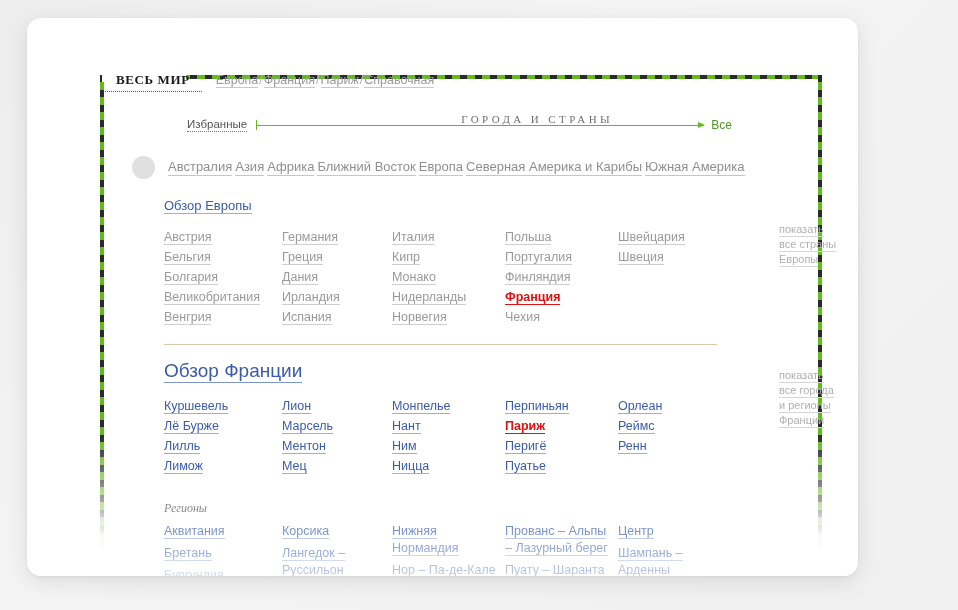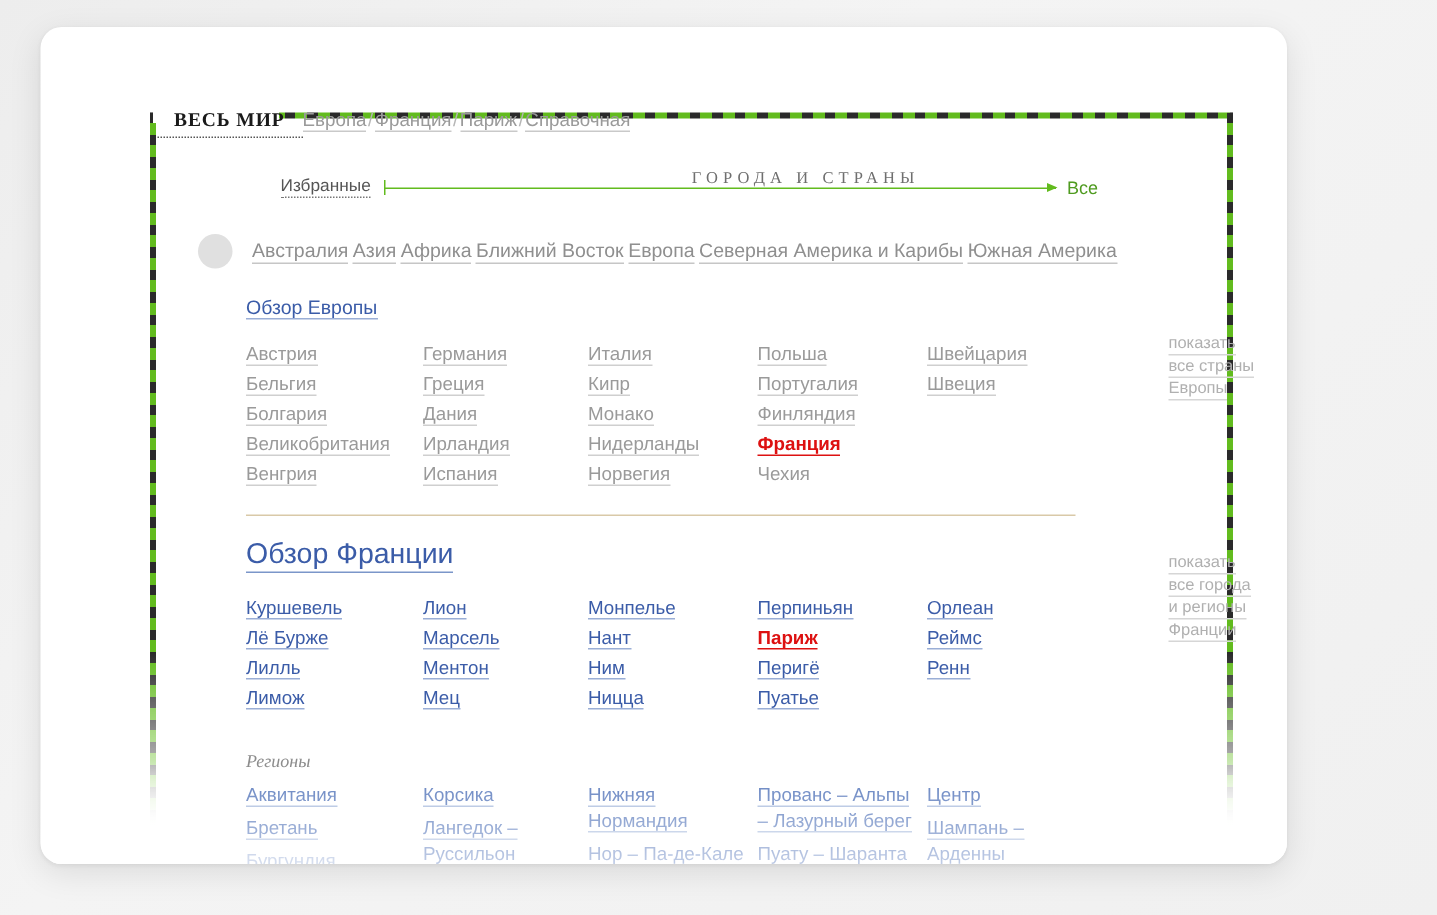--- a/index.html
+++ b/index.html
@@ -95,20 +95,21 @@
     font-family: "Liberation Serif", serif;
     font-weight: bold;
     font-size: 13px;
     letter-spacing: 0.6px;
     color: #1a1a1a;
     padding: 1px 12px 3px 11px;
     border-bottom: 1px dotted #555;
     white-space: nowrap;
   }
   .breadcrumb {
+    margin-left: 14px;
     font-size: 12.5px;
     color: #9a9a9a;
     white-space: nowrap;
     padding-top: 2px;
   }
   .breadcrumb a {
     color: #9a9a9a;
     text-decoration: none;
     border-bottom: 1px solid #c9c9c9;
   }

